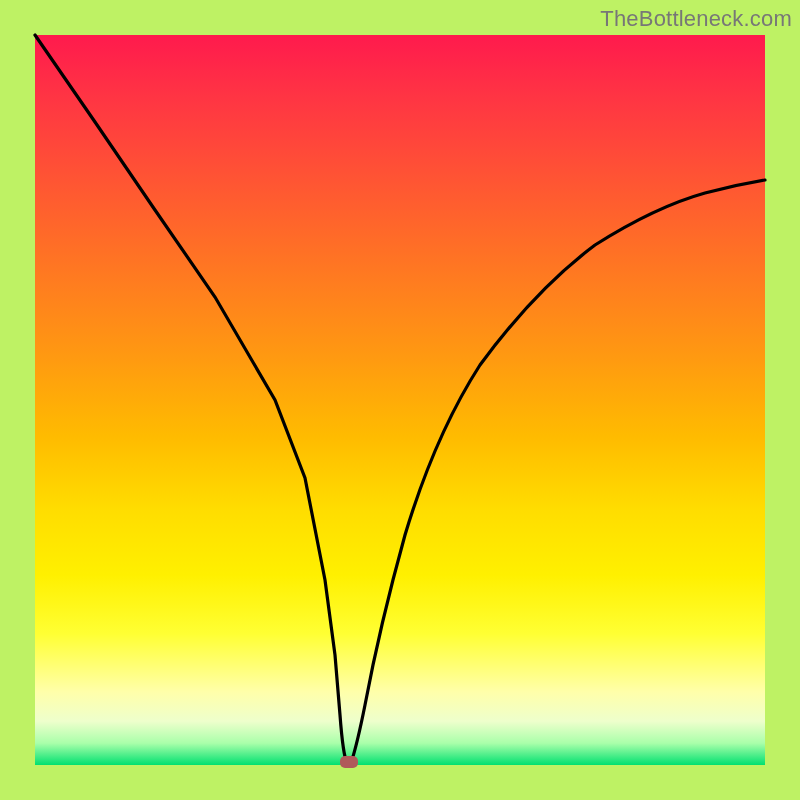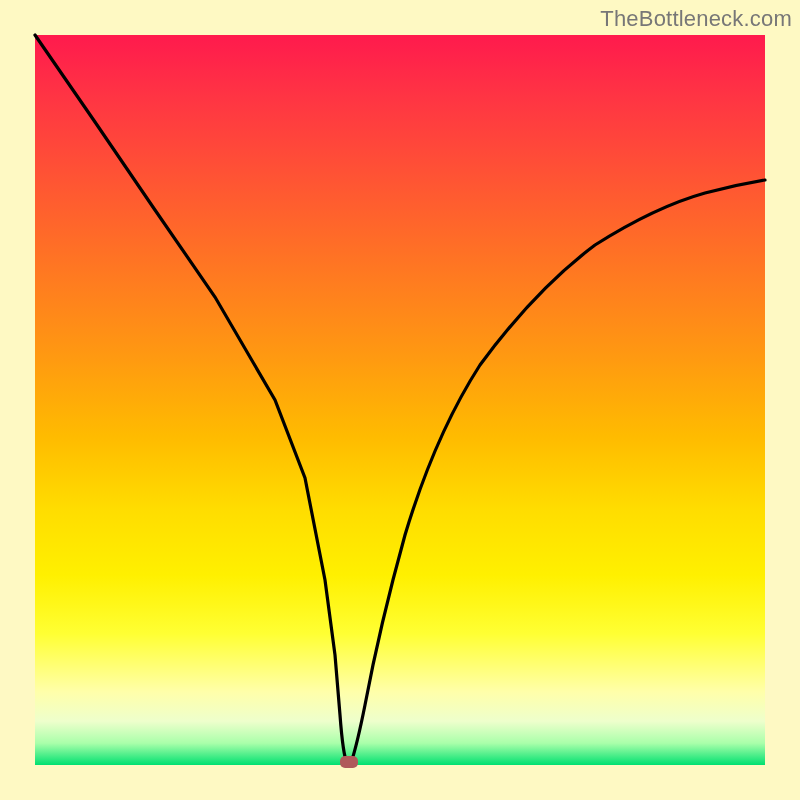--- a/index.html
+++ b/index.html
@@ -3,21 +3,21 @@
 <meta charset="utf-8">
 <style>
   * { margin: 0; padding: 0; box-sizing: border-box; }
   html, body { width: 800px; height: 800px; overflow: hidden; }
   body { background: #000; font-family: Arial, sans-serif; }
 
   .frame {
     position: absolute;
     left: 0; top: 0;
     width: 800px; height: 800px;
-    background: #fef9c3;
+    background: #bef264;
   }
 
   .plot-area {
     position: absolute;
     left: 35px;
     top: 35px;
     width: 730px;
     height: 730px;
     background: linear-gradient(to bottom,
       #ff1a4d 0%,

